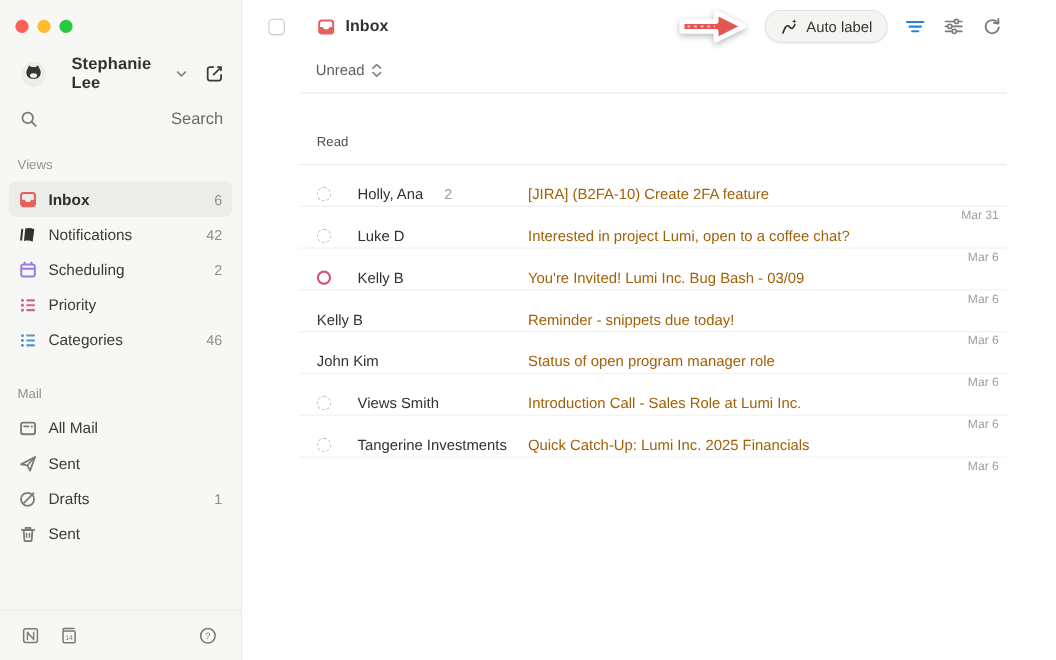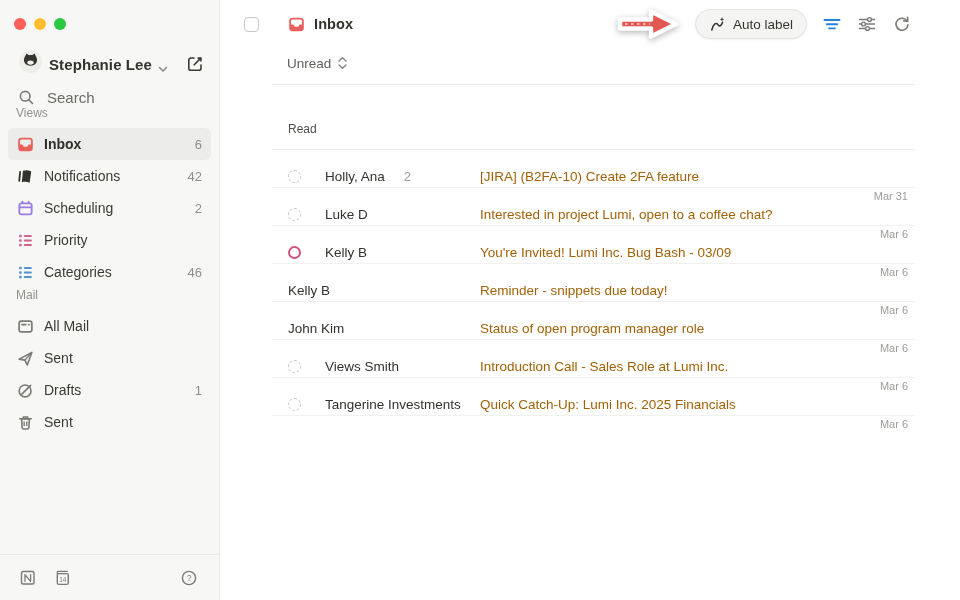--- a/index.html
+++ b/index.html
@@ -13,30 +13,30 @@
 
   
   .sidebar {
     width:220px; height:600px; background:#f7f7f5; border-right:1px solid #e9e9e7;
     display:flex; flex-direction:column; flex:none;
   }
   .traffic-lights { display:flex; gap:8px; padding:18px 0 0 14px; }
   .tl { width:12px; height:12px; border-radius:50%; }
   .tl.red{ background:#ff5f57; } .tl.yellow{ background:#febc2e; } .tl.green{ background:#28c840; }
 
-  .account-row { display:flex; align-items:flex-end; padding:20px 15px 0 19px; }
+  .account-row { display:flex; align-items:center; padding:20px 15px 0 19px;gap:16px; }
   .avatar { width:23px; height:23px; border-radius:50%; overflow:hidden; flex:none; }
   .account-name { font-size:15px; font-weight:700; margin-left:7px; letter-spacing:.1px; }
   .account-chevron { margin-left:6px; }
   .compose-btn { margin-left:auto; cursor:pointer; }
 
-  .search-row { display:flex; align-items:center; gap:12px; padding:16px 16px 0 18px; }
+  .search-row { display:flex; align-items:center; gap:12px; padding:16px 16px 0 18px;justify-content:space-between; }
   .search-label { font-size:15px; color:#6b6a66; }
 
-  .section-label { font-size:12px; color:#92918d; padding:0 16px; margin-bottom:8px; }
+  .section-label { font-size:12px; color:#92918d; padding:0 16px; margin-top:26px; margin-bottom:8px; }
   .nav-item {
     display:flex; align-items:center; gap:10px; height:32px; margin:0 8px;
     padding:0 9px; border-radius:6px; cursor:pointer;
   }
   .nav-item.selected { background:#ececea; }
   .nav-item .nav-label { font-size:14px; color:#3b3a35; flex:1; white-space:nowrap; }
   .nav-item.selected .nav-label { font-weight:600; color:#2f2e2a; }
   .nav-count { font-size:13px; color:#8f8e8a; }
 
   .sidebar-spacer { flex:1; }
@@ -59,21 +59,21 @@
   .auto-label-btn {
     display:flex; align-items:center; gap:7px; height:30px; padding:0 13px;
     background:#f4f4f2; border:1px solid #e2e2df; border-radius:15px;
     box-shadow:0 1px 2px rgba(0,0,0,.06); cursor:pointer;
   }
   .auto-label-btn span { font-size:13.5px; color:#36342f; }
   .header-icon-btn { width:20px; height:20px; margin-left:15px; cursor:pointer; display:flex; align-items:center; justify-content:center; }
 
   .filter-bar {
     margin:0 45px 0 52px; padding:8px 15px 13px 15px; border-bottom:1px solid #eaeae8;
-    display:flex; align-items:flex-start; gap:6px; flex:none;
+    display:flex; align-items:flex-end; gap:6px; flex:none;
   }
   .filter-label { font-size:13.5px; color:#5f5e59; }
 
   .list-area { margin:37px 45px 0 52px; }
   .read-header { font-size:12px; color:#504f4a; padding:0 16px 13px 16px; border-bottom:1px solid #eaeae8; }
 
   .email-row {
     display:grid; grid-template-columns:192px 1fr auto; align-items:center;
     height:38px; padding:0 7px 0 16px; border-bottom:1px solid #f1f1ef; cursor:pointer;
   }

